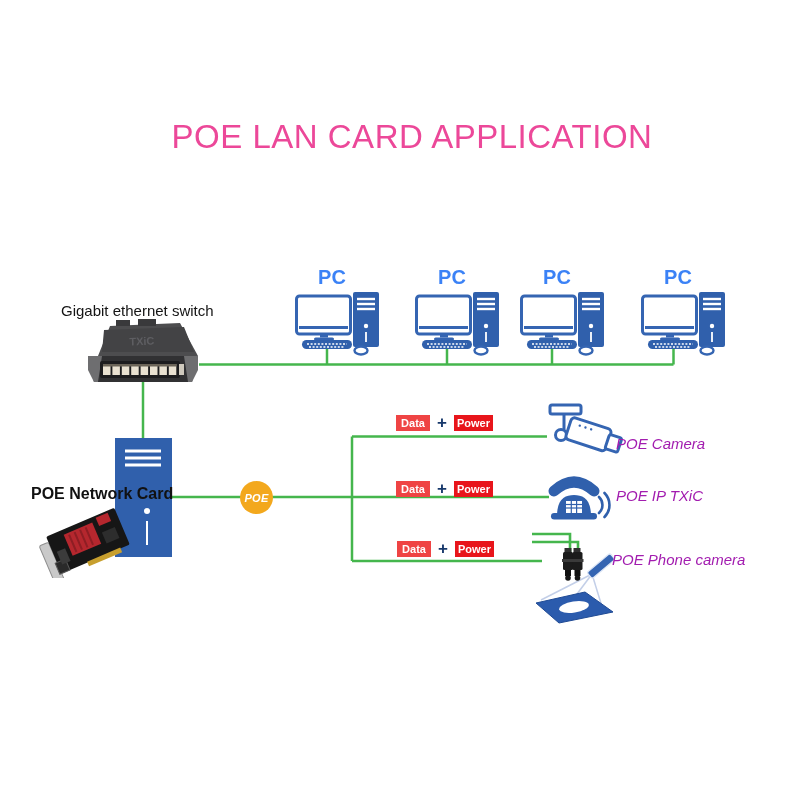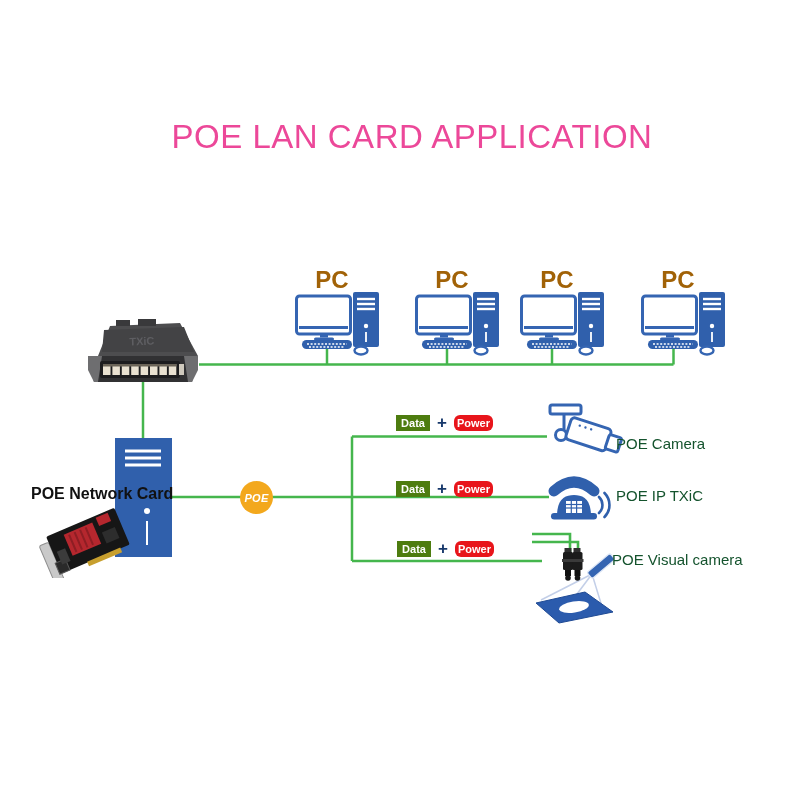--- a/index.html
+++ b/index.html
@@ -13,42 +13,42 @@
     color:#ec4899;
   }
   .wires { position:absolute; left:0; top:0; pointer-events:none; z-index:1; }
   .layer { position:absolute; z-index:2; }
 
   .switch-label { left:61px; top:302px; font-size:15px; color:#141414; }
 
   .pc { width:88px; height:92px; }
   .pc-label {
     position:absolute; left:0; top:0; width:74px; text-align:center;
-    font-size:24px; font-weight:bold; color:#a16207;
+    font-size:20px; font-weight:bold; color:#3b82f6;
   }
   .pc-icon { position:absolute; left:0; top:24px; }
 
   .card-label { left:31px; top:485px; font-size:16px; font-weight:bold; color:#111; }
 
   .poe-badge {
     left:240px; top:481px; width:33px; height:33px; border-radius:50%;
     background:#F3A81D; color:#fff; font-size:11px; font-weight:bold;
     display:flex; align-items:center; justify-content:center; letter-spacing:.3px;font-style:italic;
   }
 
   .dp-row { display:flex; align-items:center; gap:7px; height:16px; }
   .chip {
     min-width:34px; height:16px; display:flex; align-items:center; justify-content:center;
     color:#fff; font-size:11px; font-weight:bold; padding:0 3px; box-sizing:border-box;
   }
-  .chip-data  { background:#4d7c0f; }
-  .chip-power { background:#E8151B;border-radius:6px; }
+  .chip-data  { background:#ef4444; }
+  .chip-power { background:#E8151B; }
   .plus { color:#17386B; font-size:17px; font-weight:bold; line-height:16px; }
 
-  .device-label { font-size:15px; color:#14532d; }
+  .device-label { font-size:15px; color:#a21caf;font-style:italic; }
 </style>
 </head>
 <body>
 
 <div class="canvas">
 
   <h1 class="title">POE LAN CARD APPLICATION</h1>
 
   <svg class="wires" width="800" height="800">
     <g stroke="#45B64D" stroke-width="2.5" fill="none">
@@ -59,20 +59,21 @@
       <path d="M673.5,348 V364.5"></path>
       <path d="M143,382 V438"></path>
       <path d="M172,497 H352"></path>
       <path d="M352,436.5 V561"></path>
       <path d="M352,436.5 H547"></path>
       <path d="M352,497 H549"></path>
       <path d="M352,561 H542"></path>
     </g>
   </svg>
 
+  <div class="layer switch-label">Gigabit ethernet switch</div>
   <svg class="layer" style="left:80px; top:318px;" width="128" height="70">
     <polygon points="30,8 100,5 118,38 18,38" fill="#4D4D4F"></polygon>
     <rect x="36" y="2" width="14" height="6" fill="#39393B"></rect>
     <rect x="58" y="1" width="18" height="7" fill="#39393B"></rect>
     <polygon points="24,12 104,9 114,34 22,34" fill="#434345"></polygon>
     <polygon points="8,38 118,38 112,64 14,64" fill="#313133"></polygon>
     <polygon points="8,38 22,38 18,64 14,64 8,52" fill="#6E6E70"></polygon>
     <polygon points="104,38 118,38 118,52 112,64 108,64" fill="#6E6E70"></polygon>
     <rect x="20" y="43" width="80" height="17" rx="2" fill="#1C1C1E"></rect>
     <g>
@@ -275,15 +276,15 @@
         <rect x="43.5" y="33" width="12" height="3" fill="#3A3A3A"></rect>
       <rect x="37" y="44" width="6" height="6" fill="#101010"></rect>
         <rect x="46.5" y="44" width="6" height="6" fill="#101010"></rect>
       <circle cx="40" cy="52" r="2.8" fill="#161616"></circle>
         <circle cx="49.5" cy="52" r="2.8" fill="#161616"></circle>
     </g>
     <rect x="58" y="36" width="30" height="8" rx="2" fill="#3565B2" stroke="#DDE6F5" stroke-width="1.2" transform="rotate(-40 73 40)"></rect>
     <polygon points="8,77 57,66 85,86 31,97" fill="#2B5BAD" stroke="#1F4A94" stroke-width="1"></polygon>
     <ellipse cx="46" cy="81" rx="15" ry="5.5" fill="#fff" transform="rotate(-9 46 81)"></ellipse>
   </svg>
-  <div class="layer device-label" style="left:612px; top:551px;">POE Visual camera</div>
+  <div class="layer device-label" style="left:612px; top:551px;">POE Phone camera</div>
 
 </div>
 
 </body></html>

